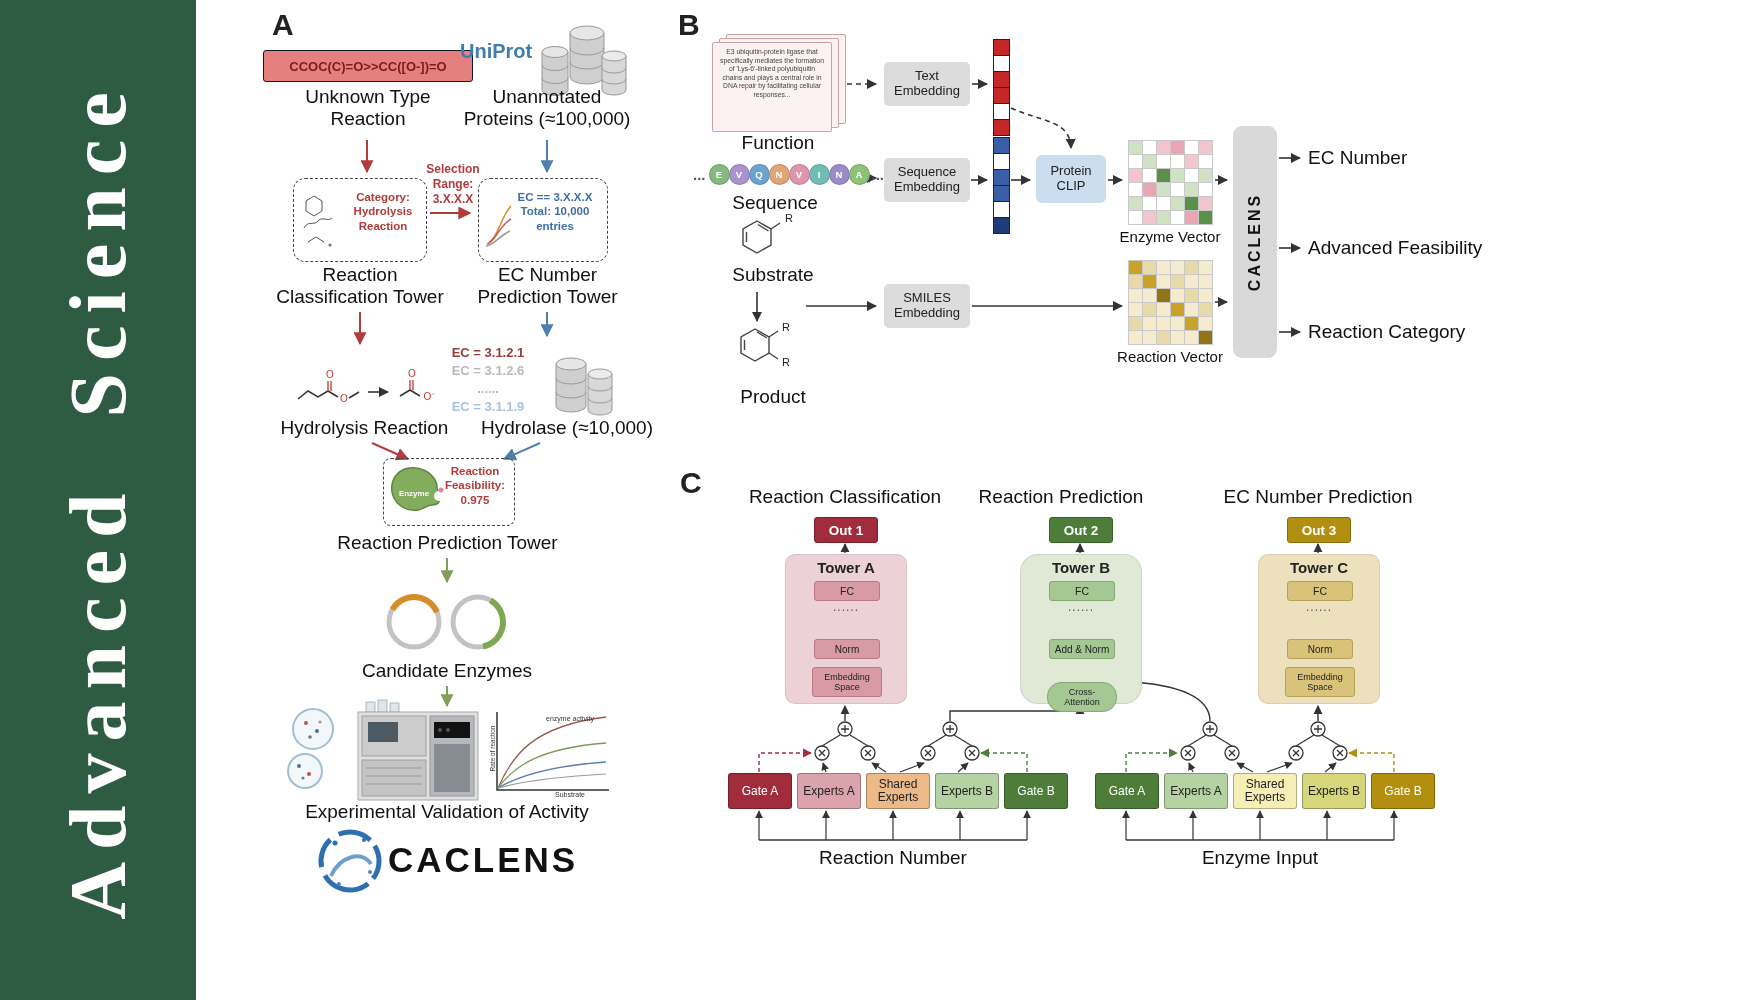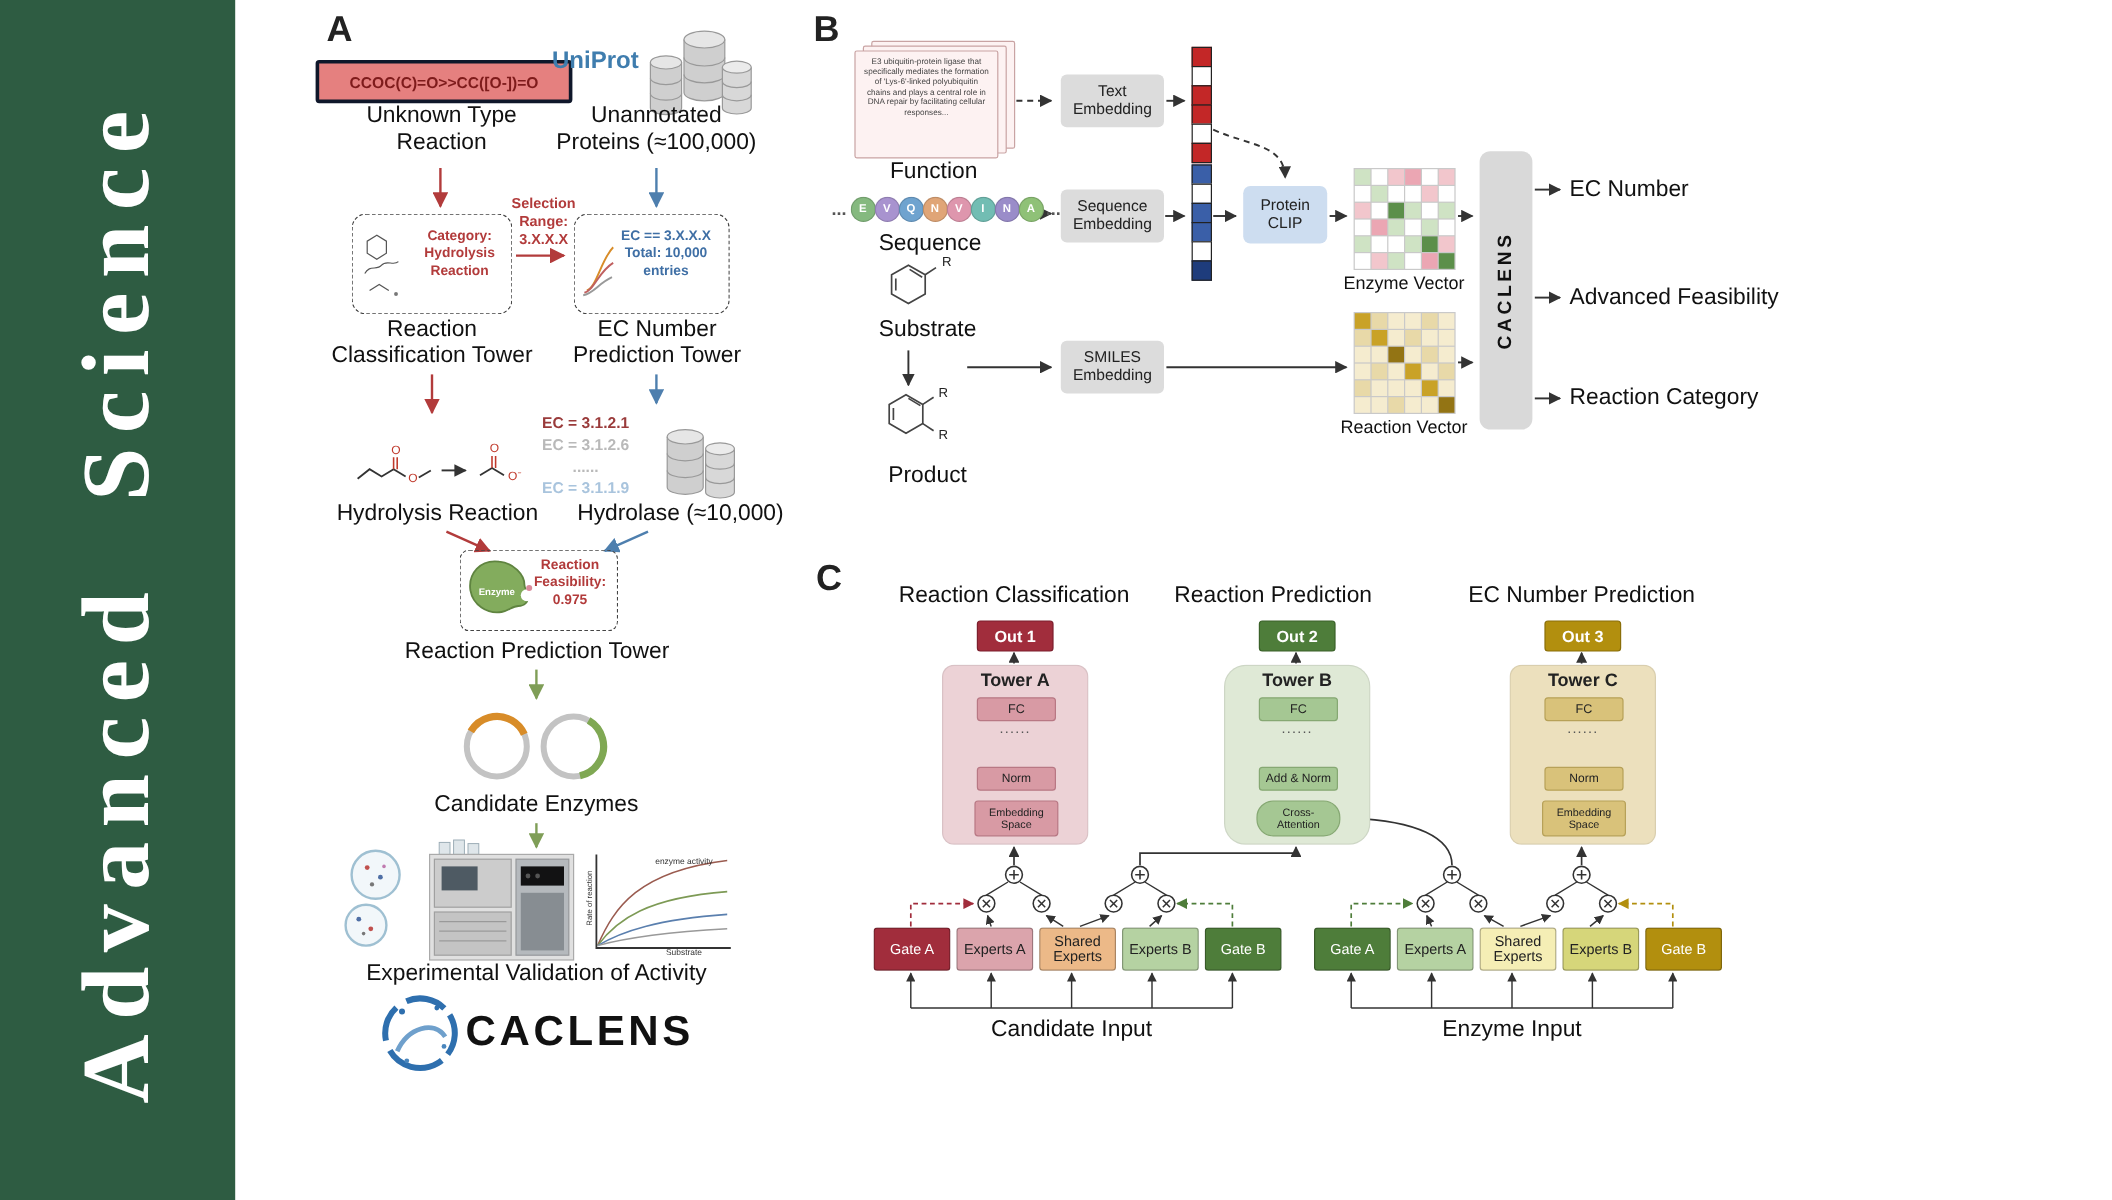--- a/index.html
+++ b/index.html
@@ -7,21 +7,21 @@
         font-family:"Liberation Sans", sans-serif;color:#1a1a1a;}
   .abs{position:absolute;}
   .sidebar{position:absolute;left:0;top:0;width:196px;height:1000px;background:#2e5c42;}
   .journal{position:absolute;left:98px;top:500px;transform:translate(-50%,-50%) rotate(-90deg);
            white-space:pre;font-family:"Liberation Serif", serif;font-weight:bold;font-size:80px;
            letter-spacing:12px;color:#ffffff;}
   .panel-letter{font-size:30px;font-weight:600;color:#222;}
   .lbl{font-size:19px;color:#111;text-align:center;white-space:pre-line;line-height:1.18;}
   .nowrap{white-space:nowrap;text-align:left;}
   .sm{font-size:15px;}
-  .smiles-box{background:#e5807f;border:3px solid #0f172a;border-radius:3px;color:#7e1b1b;
+  .smiles-box{background:#e5807f;border:1px solid #0f172a;border-radius:3px;color:#7e1b1b;
               font-size:13px;font-weight:bold;display:flex;align-items:center;justify-content:center;}
   .uniprot{color:#3f7dae;font-weight:bold;font-size:20px;}
   .dashed-box{border:1.6px dashed #444;border-radius:12px;}
   .redtxt{color:#b23b3b;font-size:11.5px;font-weight:600;text-align:center;white-space:pre-line;line-height:1.25;}
   .bluetxt{color:#3f6fa5;font-size:11.5px;font-weight:600;text-align:center;white-space:pre-line;line-height:1.25;}
   .ec-line{font-size:13px;font-weight:600;line-height:18px;text-align:center;}
   .logo-text{font-size:35px;font-weight:800;letter-spacing:3px;color:#111;}
   .tinytxt{font-size:7px;color:#333;text-align:center;}
   .card{position:absolute;width:118px;height:88px;background:#fdf2f2;border:1px solid #c9a3a3;border-radius:2px;}
   .card-text{font-size:6.8px;line-height:1.26;color:#444;padding:5px 6px;text-align:center;}
@@ -51,21 +51,21 @@
   .tw-title{position:absolute;top:4px;width:100%;text-align:center;font-size:15px;font-weight:700;color:#222;}
   .blk{position:absolute;display:flex;align-items:center;justify-content:center;text-align:center;
        border-radius:3px;font-size:10.5px;color:#222;white-space:pre-line;}
   .tw-fc{left:28px;top:26px;width:64px;height:18px;}
   .tw-dots{position:absolute;top:45px;width:100%;text-align:center;font-size:12px;letter-spacing:1px;color:#555;}
   .tw-norm{left:28px;top:84px;width:64px;height:18px;font-size:10px;}
   .tw-bottom{left:26px;top:112px;width:68px;height:28px;font-size:9px;line-height:1.15;}
   .towerA .blk{background:#d89aa4;border:1px solid #b87884;}
   .towerB .blk{background:#a5c793;border:1px solid #86a873;}
   .towerC .blk{background:#d9c27a;border:1px solid #b7a158;}
-  .towerB .tw-bottom{border-radius:14px;}
+  .towerB .tw-bottom{border-radius:14px;margin-top:15px;}
   .exprow{display:flex;gap:5px;}
   .exp{width:62px;height:34px;border-radius:3px;border:1px solid rgba(0,0,0,.28);display:flex;align-items:center;
        justify-content:center;text-align:center;font-size:12px;line-height:1.05;white-space:pre-line;}
   svg text{font-family:"Liberation Sans", sans-serif;}
 </style>
 </head>
 <body>
 
 <div class="page">
 
@@ -530,16 +530,16 @@
       <div class="exp" style="background: rgb(78, 125, 58); color: rgb(255, 255, 255);">Gate B</div>
     </div>
   <div class="abs exprow" style="left:1095px;top:773px;">
       <div class="exp" style="background: rgb(78, 125, 58); color: rgb(255, 255, 255);">Gate A</div>
       <div class="exp" style="background: rgb(181, 210, 162); color: rgb(34, 34, 34);">Experts A</div>
       <div class="exp" style="background: rgb(245, 238, 181); color: rgb(34, 34, 34);">Shared
 Experts</div>
       <div class="exp" style="background: rgb(214, 214, 122); color: rgb(34, 34, 34);">Experts B</div>
       <div class="exp" style="background: rgb(178, 143, 14); color: rgb(255, 255, 255);">Gate B</div>
     </div>
-  <div class="abs lbl" style="left:793px;top:847px;width:200px;">Candidate Input</div>
+  <div class="abs lbl" style="left:793px;top:847px;width:200px;">Reaction Number</div>
   <div class="abs lbl" style="left:1160px;top:847px;width:200px;">Enzyme Input</div>
 
 </div>
 
 </body></html>

